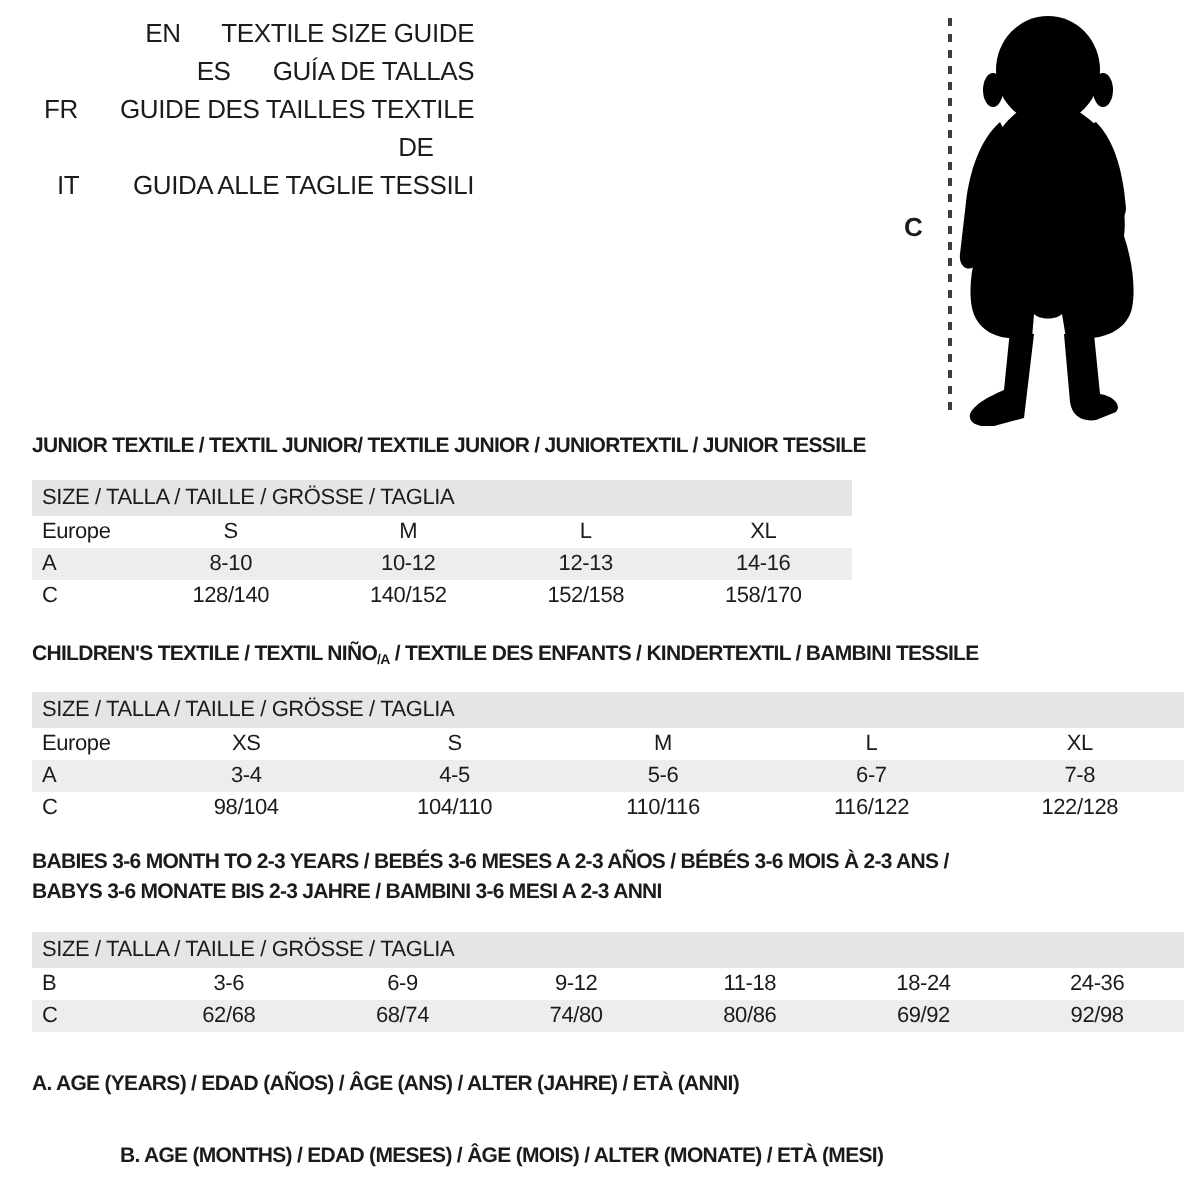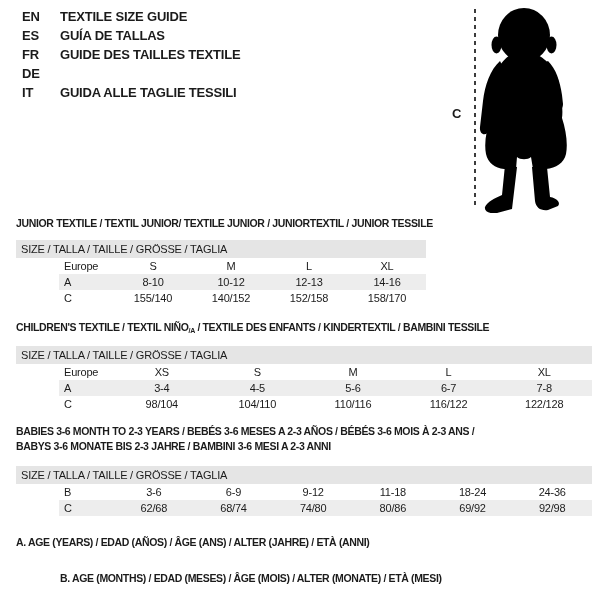--- a/index.html
+++ b/index.html
@@ -2,36 +2,36 @@
 <html><head>
 <meta charset="utf-8">
 <style>
   html,body{margin:0;padding:0;background:#fff;}
   .canvas{
     position:relative;width:600px;height:600px;background:#ffffff;overflow:hidden;
     font-family:"Liberation Sans","DejaVu Sans",sans-serif;color:#1b1b1b;
   }
   
   .lang-block{position:absolute;left:22px;top:7px;}
-  .lang-row{display:flex;line-height:19px;font-weight:700;font-size:13px;letter-spacing:-0.2px;white-space:nowrap;}
+  .lang-row{display:flex;line-height:19px;font-weight:400;font-size:13px;letter-spacing:-0.2px;white-space:nowrap;justify-content:flex-end;}
   .lang-code{width:38px;flex:0 0 38px;}
   
   .dashed-line{
     position:absolute;left:474px;top:9px;width:2px;height:197px;
     background:repeating-linear-gradient(to bottom,#3c3c3c 0 4px,transparent 4px 8px);
   }
   .measure-c{position:absolute;left:452px;top:106px;font-weight:700;font-size:13px;}
   .toddler-svg{position:absolute;left:478px;top:7px;width:98px;height:206px;}
   
   .section-title{position:absolute;left:16px;font-weight:700;font-size:10.5px;letter-spacing:-0.35px;white-space:nowrap;line-height:15px;}
   .sub-a{font-size:7px;vertical-align:-2px;}
   
   .size-table{position:absolute;left:16px;font-size:11px;letter-spacing:-0.2px;}
   .t-bar{height:18px;line-height:18px;background:#e5e5e5;padding-left:5px;white-space:nowrap;}
-  .t-row{display:flex;height:16px;line-height:16px;margin-left:43px;}
+  .t-row{display:flex;height:16px;line-height:16px;}
   .t-row.shaded{background:#ededed;}
   .t-label{width:50px;flex:0 0 50px;padding-left:5px;text-align:left;}
   .t-cell{flex:1;text-align:center;}
   
   .footnote{position:absolute;left:16px;font-weight:700;font-size:10.5px;letter-spacing:-0.35px;white-space:nowrap;}
 </style>
 </head>
 <body>
 
 <div class="canvas">
@@ -85,21 +85,21 @@
     </div>
     <div class="t-row shaded">
       <div class="t-label">A</div>
       <div class="t-cell">8-10</div>
       <div class="t-cell">10-12</div>
       <div class="t-cell">12-13</div>
       <div class="t-cell">14-16</div>
     </div>
     <div class="t-row">
       <div class="t-label">C</div>
-      <div class="t-cell">155/140</div>
+      <div class="t-cell">128/140</div>
       <div class="t-cell">140/152</div>
       <div class="t-cell">152/158</div>
       <div class="t-cell">158/170</div>
     </div>
   </div>
 
   <div class="section-title" style="top:320px;"><span>CHILDREN'S TEXTILE / TEXTIL NIÑO</span><span class="sub-a">/A</span><span> / TEXTILE DES ENFANTS / KINDERTEXTIL / BAMBINI TESSILE</span></div>
   <div class="size-table" style="top:346px;width:576px;">
     <div class="t-bar">SIZE / TALLA / TAILLE / GRÖSSE / TAGLIA</div>
     <div class="t-row">

